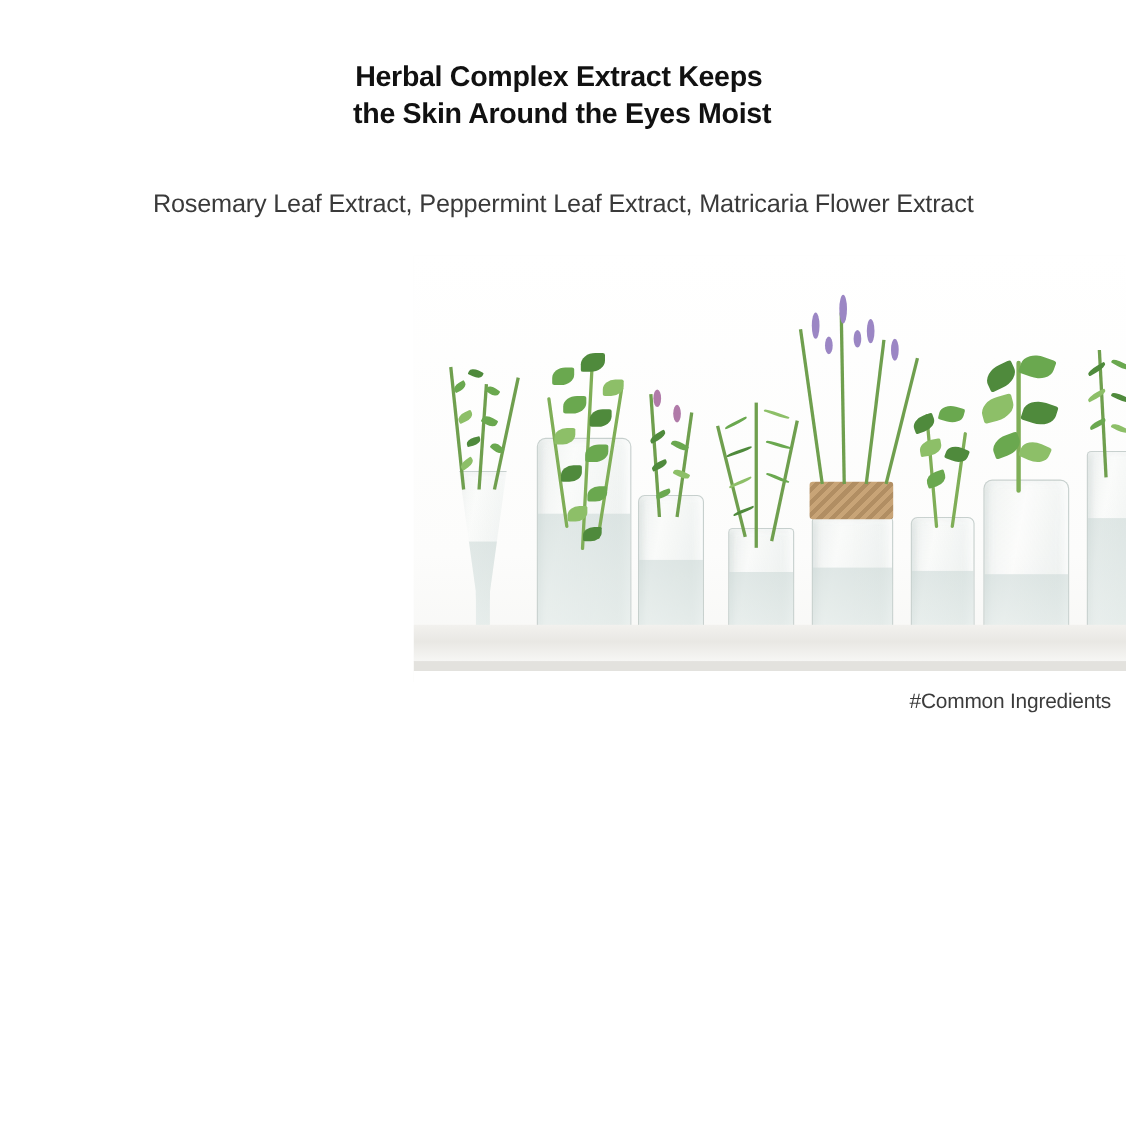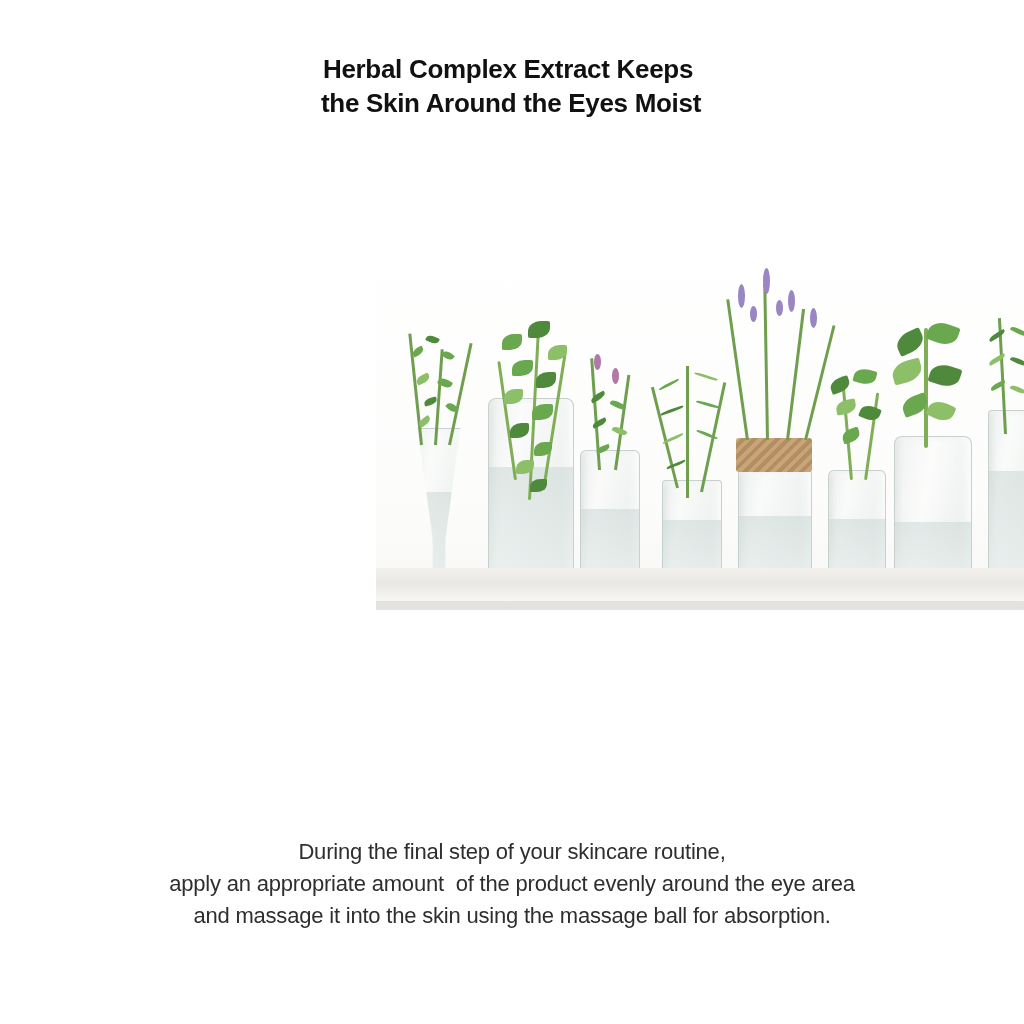--- a/index.html
+++ b/index.html
@@ -182,20 +182,21 @@
 </head>
 <body>
 
 <div class="page">
 
   <div class="headline">
     <div class="line line1">Herbal Complex Extract Keeps</div>
     <div class="line line2">the Skin Around the Eyes Moist</div>
   </div>
 
+  <div class="subhead">Rosemary Leaf Extract, Peppermint Leaf Extract, Matricaria Flower Extract</div>
 
   <div class="photo">
     <div class="bg"></div>
 
     <div class="vessel" style="left:36px; bottom:40px; width:52px; height:150px; border-radius:0 0 50% 50% / 0 0 14% 14%; clip-path: polygon(10% 0, 90% 0, 62% 72%, 62% 100%, 38% 100%, 38% 72%);">
       <div class="water" style="height:58%; clip-path: polygon(22% 0, 78% 0, 62% 62%, 62% 100%, 38% 100%, 38% 62%);"></div>
     </div>
     <div style="position:absolute; left:24px; bottom:175px; width:78px; height:120px;">
       <div class="sprig" style="left:20px; bottom:0; height:112px; transform:rotate(-6deg);"></div>
       <div class="sprig" style="left:34px; bottom:0; height:96px; transform:rotate(4deg);"></div>
@@ -315,20 +316,16 @@
       <div class="leaf dark" style="left:30px; bottom:70px; width:18px; height:5px; transform:rotate(26deg);"></div>
       <div class="leaf" style="left:10px; bottom:46px; width:16px; height:5px; transform:rotate(-26deg);"></div>
       <div class="leaf light" style="left:30px; bottom:42px; width:16px; height:5px; transform:rotate(26deg);"></div>
     </div>
 
     <div class="shelf"></div>
     <div class="shelf-edge"></div>
     <div class="floor"></div>
   </div>
 
-
-  <div class="howto-body">
-    <span class="l">During the final step of your skincare routine,</span>
-    <span class="l">apply an appropriate amount  of the product evenly around the eye area</span>
-    <span class="l">and massage it into the skin using the massage ball for absorption.</span>
-  </div>
+  <div class="caption">#Common Ingredients</div>
+
 
 </div>
 
 </body></html>

